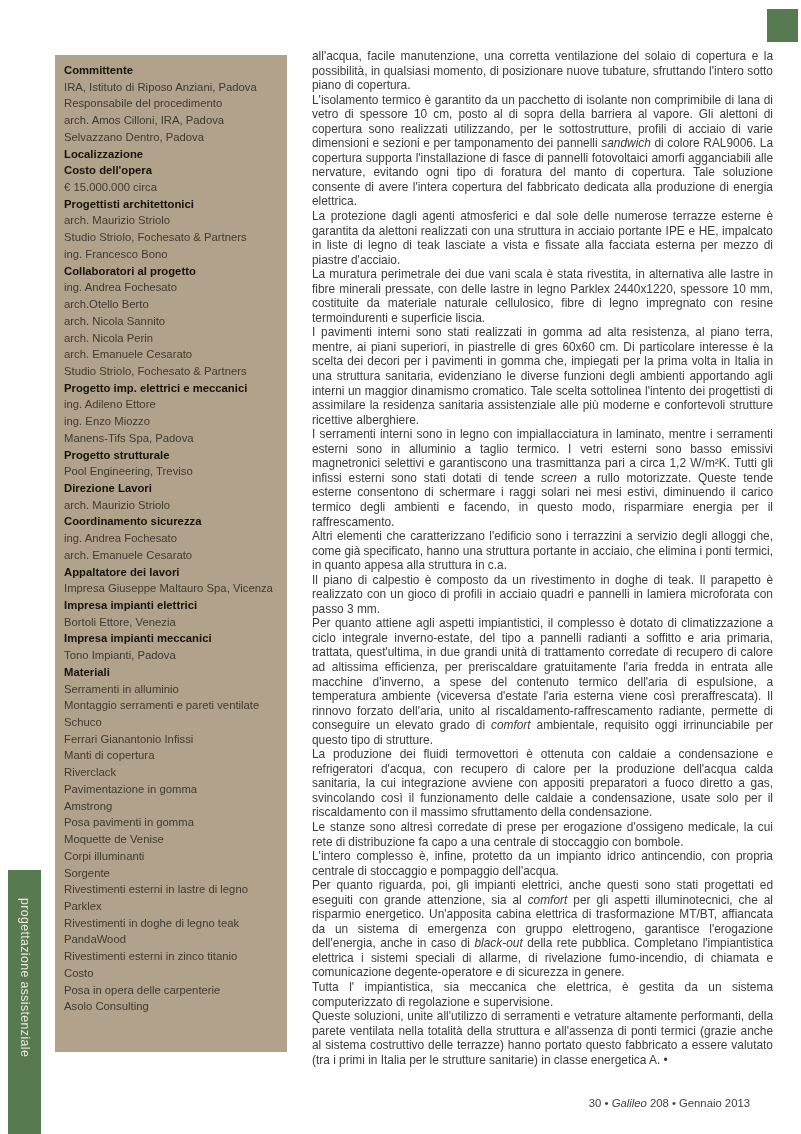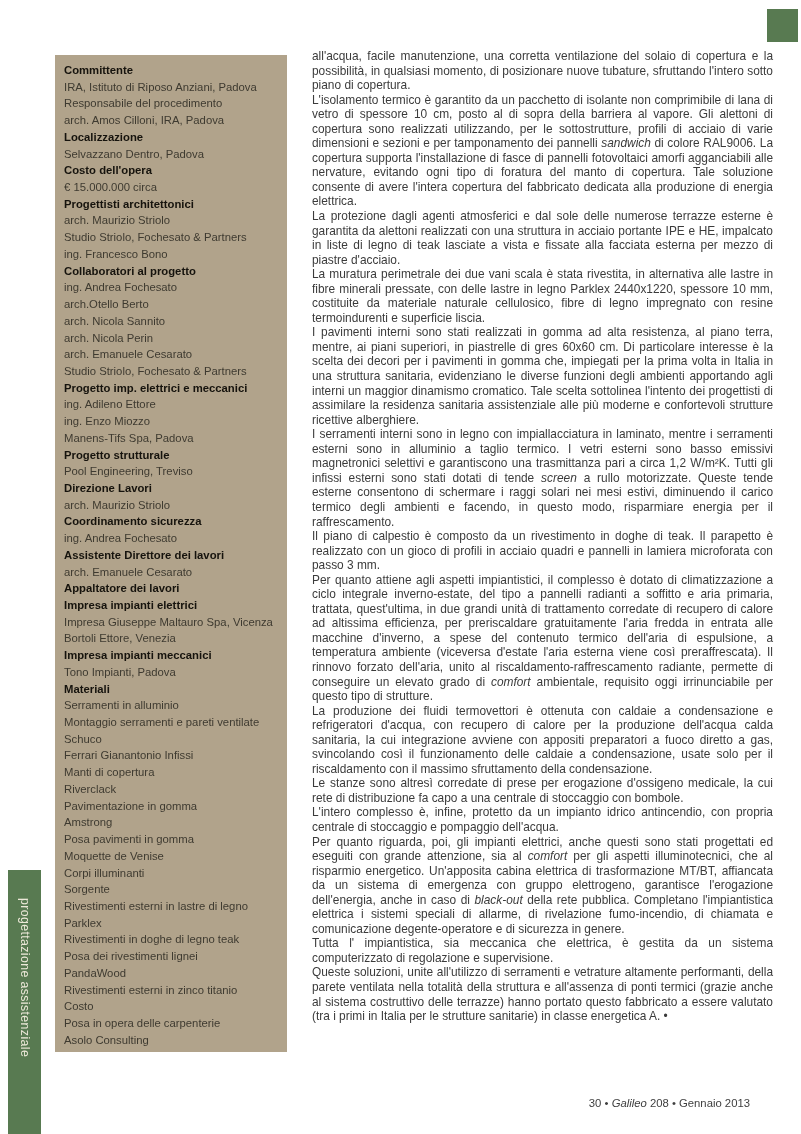--- a/index.html
+++ b/index.html
@@ -31,22 +31,22 @@
 </head>
 <body>
 
 <div class="corner-mark"></div>
 
 <aside class="sidebar" id="sidebar">
     <div class="sb-line sb-bold">Committente</div>
     <div class="sb-line sb-reg">IRA, Istituto di Riposo Anziani, Padova</div>
     <div class="sb-line sb-reg">Responsabile del procedimento</div>
     <div class="sb-line sb-reg">arch. Amos Cilloni, IRA, Padova</div>
+    <div class="sb-line sb-reg">Selvazzano Dentro, Padova</div>
     <div class="sb-line sb-bold">Localizzazione</div>
-    <div class="sb-line sb-reg">Selvazzano Dentro, Padova</div>
     <div class="sb-line sb-bold">Costo dell'opera</div>
     <div class="sb-line sb-reg">€ 15.000.000 circa</div>
     <div class="sb-line sb-bold">Progettisti architettonici</div>
     <div class="sb-line sb-reg">arch. Maurizio Striolo</div>
     <div class="sb-line sb-reg">Studio Striolo, Fochesato &amp; Partners</div>
     <div class="sb-line sb-reg">ing. Francesco Bono</div>
     <div class="sb-line sb-bold">Collaboratori al progetto</div>
     <div class="sb-line sb-reg">ing. Andrea Fochesato</div>
     <div class="sb-line sb-reg">arch.Otello Berto</div>
     <div class="sb-line sb-reg">arch. Nicola Sannito</div>
@@ -56,59 +56,58 @@
     <div class="sb-line sb-bold">Progetto imp. elettrici e meccanici</div>
     <div class="sb-line sb-reg">ing. Adileno Ettore</div>
     <div class="sb-line sb-reg">ing. Enzo Miozzo</div>
     <div class="sb-line sb-reg">Manens-Tifs Spa, Padova</div>
     <div class="sb-line sb-bold">Progetto strutturale</div>
     <div class="sb-line sb-reg">Pool Engineering, Treviso</div>
     <div class="sb-line sb-bold">Direzione Lavori</div>
     <div class="sb-line sb-reg">arch. Maurizio Striolo</div>
     <div class="sb-line sb-bold">Coordinamento sicurezza</div>
     <div class="sb-line sb-reg">ing. Andrea Fochesato</div>
-    <div class="sb-line sb-bold">Assistente Direttore dei lavori</div>
     <div class="sb-line sb-reg">arch. Emanuele Cesarato</div>
     <div class="sb-line sb-bold">Appaltatore dei lavori</div>
+    <div class="sb-line sb-reg">Impresa Giuseppe Maltauro Spa, Vicenza</div>
     <div class="sb-line sb-bold">Impresa impianti elettrici</div>
-    <div class="sb-line sb-reg">Impresa Giuseppe Maltauro Spa, Vicenza</div>
     <div class="sb-line sb-reg">Bortoli Ettore, Venezia</div>
     <div class="sb-line sb-bold">Impresa impianti meccanici</div>
     <div class="sb-line sb-reg">Tono Impianti, Padova</div>
     <div class="sb-line sb-bold">Materiali</div>
     <div class="sb-line sb-italic">Serramenti in alluminio</div>
     <div class="sb-line sb-italic">Montaggio serramenti e pareti ventilate</div>
     <div class="sb-line sb-reg">Schuco</div>
     <div class="sb-line sb-reg">Ferrari Gianantonio Infissi</div>
     <div class="sb-line sb-italic">Manti di copertura</div>
     <div class="sb-line sb-reg">Riverclack</div>
     <div class="sb-line sb-italic">Pavimentazione in gomma</div>
     <div class="sb-line sb-reg">Amstrong</div>
     <div class="sb-line sb-italic">Posa pavimenti in gomma</div>
     <div class="sb-line sb-reg">Moquette de Venise</div>
     <div class="sb-line sb-italic">Corpi illuminanti</div>
     <div class="sb-line sb-reg">Sorgente</div>
     <div class="sb-line sb-italic">Rivestimenti esterni in lastre di legno</div>
     <div class="sb-line sb-reg">Parklex</div>
     <div class="sb-line sb-italic">Rivestimenti in doghe di legno teak</div>
-    <div class="sb-line sb-italic">Posa dei rivestimenti lignei</div>
     <div class="sb-line sb-reg">PandaWood</div>
     <div class="sb-line sb-italic">Rivestimenti esterni in zinco titanio</div>
     <div class="sb-line sb-reg">Costo</div>
     <div class="sb-line sb-italic">Posa in opera delle carpenterie</div>
     <div class="sb-line sb-reg">Asolo Consulting</div>
   </aside>
 
 <main class="article" id="article">
     <p><span>all'acqua, facile manutenzione, una corretta ventilazione del solaio di copertura e la possibilità, in qualsiasi momento, di posizionare nuove tubature, sfruttando l'intero sotto piano di copertura.</span></p>
     <p><span>L'isolamento termico è garantito da un pacchetto di isolante non comprimibile di lana di vetro di spessore 10 cm, posto al di sopra della barriera al vapore. Gli alettoni di copertura sono realizzati utilizzando, per le sottostrutture, profili di acciaio di varie dimensioni e sezioni e per tamponamento dei pannelli </span><em>sandwich</em><span> di colore RAL9006. La copertura supporta l'installazione di fasce di pannelli fotovoltaici amorfi agganciabili alle nervature, evitando ogni tipo di foratura del manto di copertura. Tale soluzione consente di avere l'intera copertura del fabbricato dedicata alla produzione di energia elettrica.</span></p>
     <p><span>La protezione dagli agenti atmosferici e dal sole delle numerose terrazze esterne è garantita da alettoni realizzati con una struttura in acciaio portante IPE e HE, impalcato in liste di legno di teak lasciate a vista e fissate alla facciata esterna per mezzo di piastre d'acciaio.</span></p>
     <p><span>La muratura perimetrale dei due vani scala è stata rivestita, in alternativa alle lastre in fibre minerali pressate, con delle lastre in legno Parklex 2440x1220, spessore 10 mm, costituite da materiale naturale cellulosico, fibre di legno impregnato con resine termoindurenti e superficie liscia.</span></p>
     <p><span>I pavimenti interni sono stati realizzati in gomma ad alta resistenza, al piano terra, mentre, ai piani superiori, in piastrelle di gres 60x60 cm. Di particolare interesse è la scelta dei decori per i pavimenti in gomma che, impiegati per la prima volta in Italia in una struttura sanitaria, evidenziano le diverse funzioni degli ambienti apportando agli interni un maggior dinamismo cromatico. Tale scelta sottolinea l'intento dei progettisti di assimilare la residenza sanitaria assistenziale alle più moderne e confortevoli strutture ricettive alberghiere.</span></p>
     <p><span>I serramenti interni sono in legno con impiallacciatura in laminato, mentre i serramenti esterni sono in alluminio a taglio termico. I vetri esterni sono basso emissivi magnetronici selettivi e garantiscono una trasmittanza pari a circa 1,2 W/m²K. Tutti gli infissi esterni sono stati dotati di tende </span><em>screen</em><span> a rullo motorizzate. Queste tende esterne consentono di schermare i raggi solari nei mesi estivi, diminuendo il carico termico degli ambienti e facendo, in questo modo, risparmiare energia per il raffrescamento.</span></p>
+    <p><span>Altri elementi che caratterizzano l'edificio sono i terrazzini a servizio degli alloggi che, come già specificato, hanno una struttura portante in acciaio, che elimina i ponti termici, in quanto appesa alla struttura in c.a.</span></p>
     <p><span>Il piano di calpestio è composto da un rivestimento in doghe di teak. Il parapetto è realizzato con un gioco di profili in acciaio quadri e pannelli in lamiera microforata con passo 3 mm.</span></p>
     <p><span>Per quanto attiene agli aspetti impiantistici, il complesso è dotato di climatizzazione a ciclo integrale inverno-estate, del tipo a pannelli radianti a soffitto e aria primaria, trattata, quest'ultima, in due grandi unità di trattamento corredate di recupero di calore ad altissima efficienza, per preriscaldare gratuitamente l'aria fredda in entrata alle macchine d'inverno, a spese del contenuto termico dell'aria di espulsione, a temperatura ambiente (viceversa d'estate l'aria esterna viene così preraffrescata). Il rinnovo forzato dell'aria, unito al riscaldamento-raffrescamento radiante, permette di conseguire un elevato grado di </span><em>comfort</em><span> ambientale, requisito oggi irrinunciabile per questo tipo di strutture.</span></p>
     <p><span>La produzione dei fluidi termovettori è ottenuta con caldaie a condensazione e refrigeratori d'acqua, con recupero di calore per la produzione dell'acqua calda sanitaria, la cui integrazione avviene con appositi preparatori a fuoco diretto a gas, svincolando così il funzionamento delle caldaie a condensazione, usate solo per il riscaldamento con il massimo sfruttamento della condensazione.</span></p>
     <p><span>Le stanze sono altresì corredate di prese per erogazione d'ossigeno medicale, la cui rete di distribuzione fa capo a una centrale di stoccaggio con bombole.</span></p>
     <p><span>L'intero complesso è, infine, protetto da un impianto idrico antincendio, con propria centrale di stoccaggio e pompaggio dell'acqua.</span></p>
     <p><span>Per quanto riguarda, poi, gli impianti elettrici, anche questi sono stati progettati ed eseguiti con grande attenzione, sia al </span><em>comfort</em><span> per gli aspetti illuminotecnici, che al risparmio energetico. Un'apposita cabina elettrica di trasformazione MT/BT, affiancata da un sistema di emergenza con gruppo elettrogeno, garantisce l'erogazione dell'energia, anche in caso di </span><em>black-out</em><span> della rete pubblica. Completano l'impiantistica elettrica i sistemi speciali di allarme, di rivelazione fumo-incendio, di chiamata e comunicazione degente-operatore e di sicurezza in genere.</span></p>
     <p><span>Tutta l' impiantistica, sia meccanica che elettrica, è gestita da un sistema computerizzato di regolazione e supervisione.</span></p>
     <p><span>Queste soluzioni, unite all'utilizzo di serramenti e vetrature altamente performanti, della parete ventilata nella totalità della struttura e all'assenza di ponti termici (grazie anche al sistema costruttivo delle terrazze) hanno portato questo fabbricato a essere valutato (tra i primi in Italia per le strutture sanitarie) in classe energetica A. •</span></p>
   </main>
 

